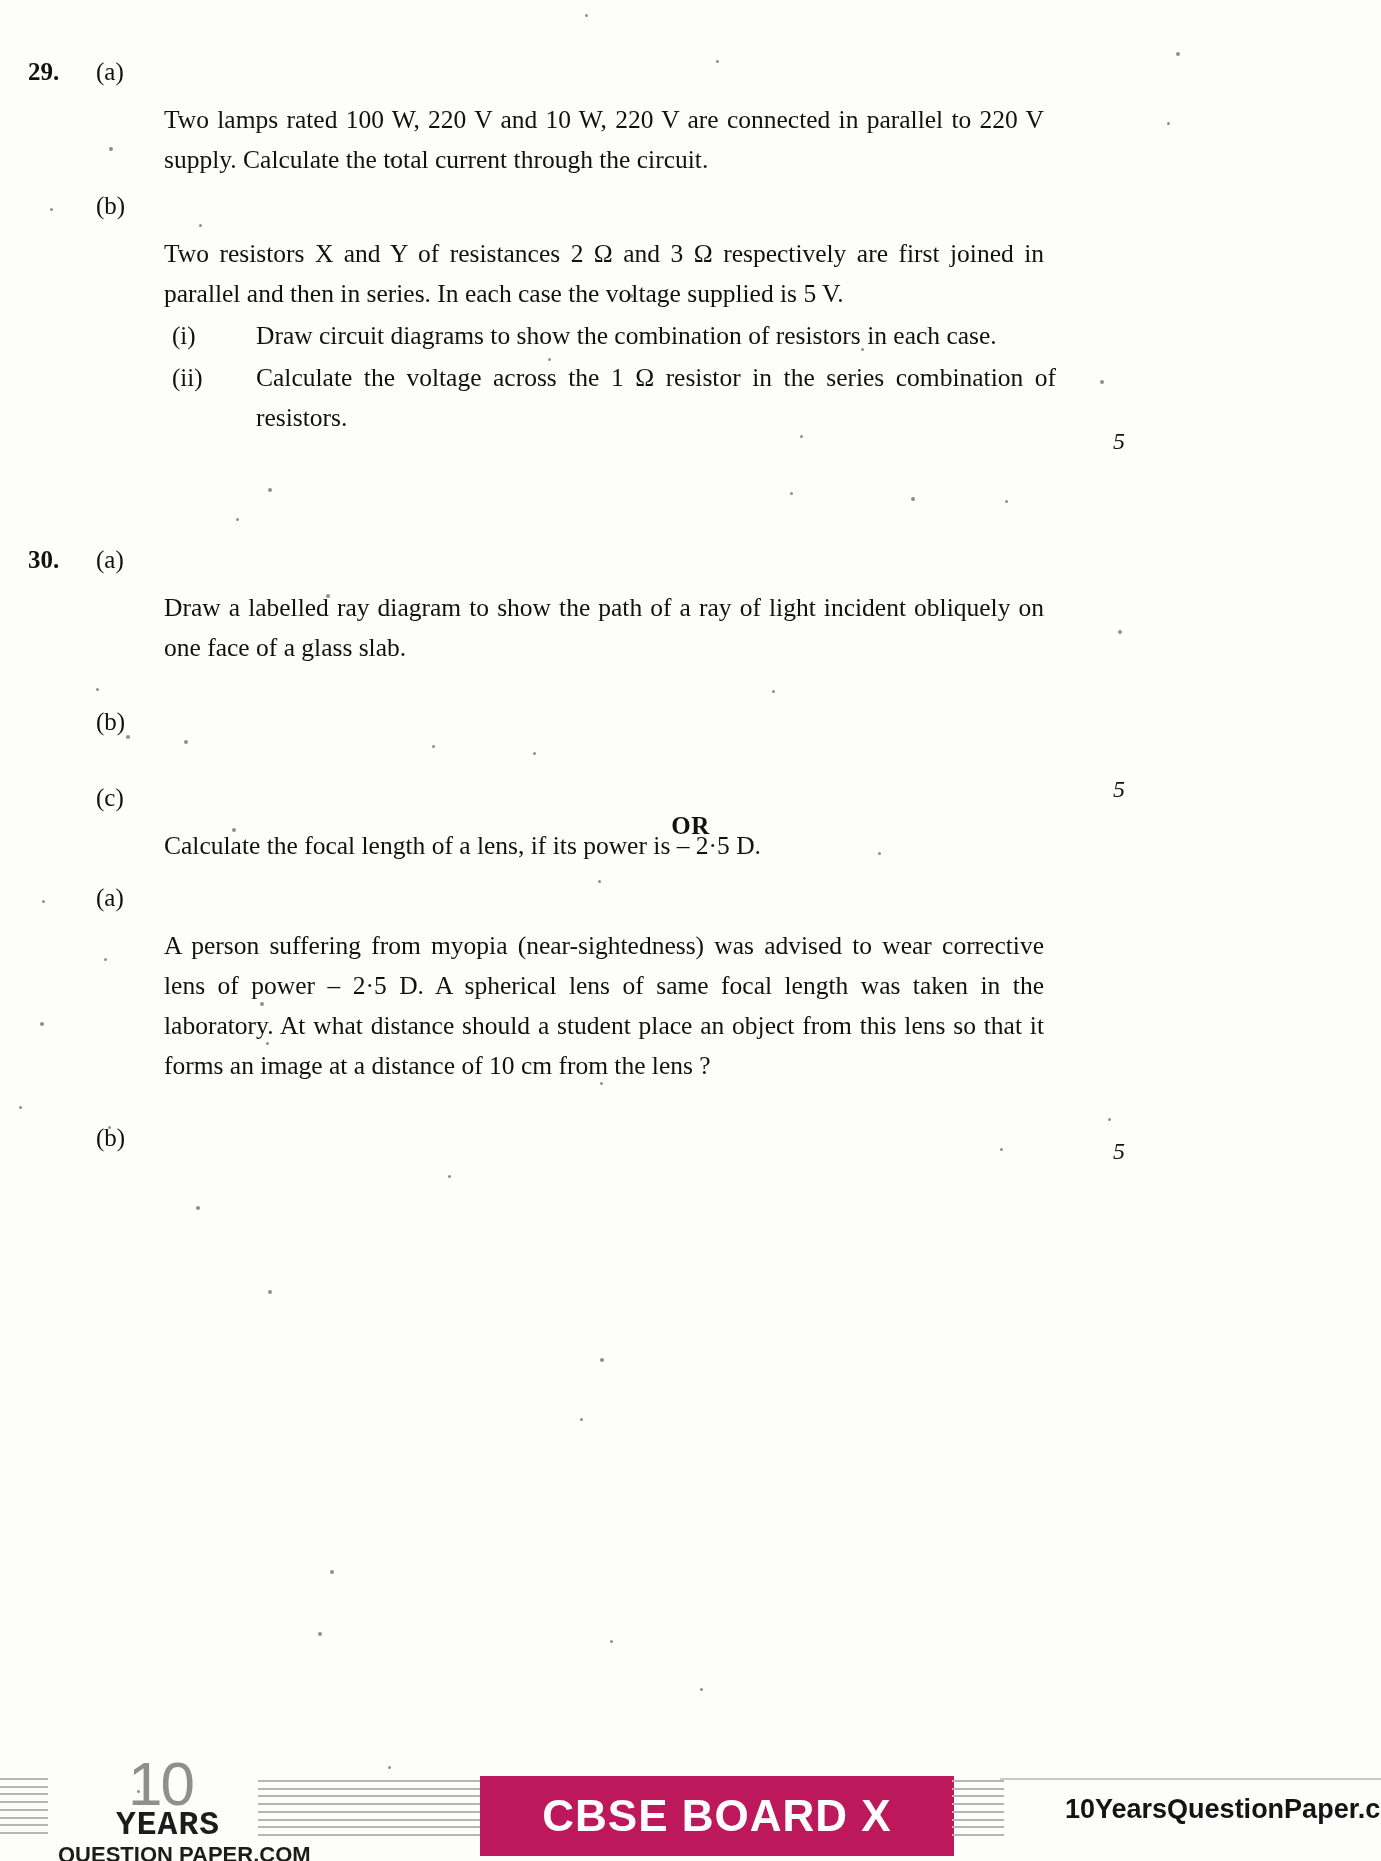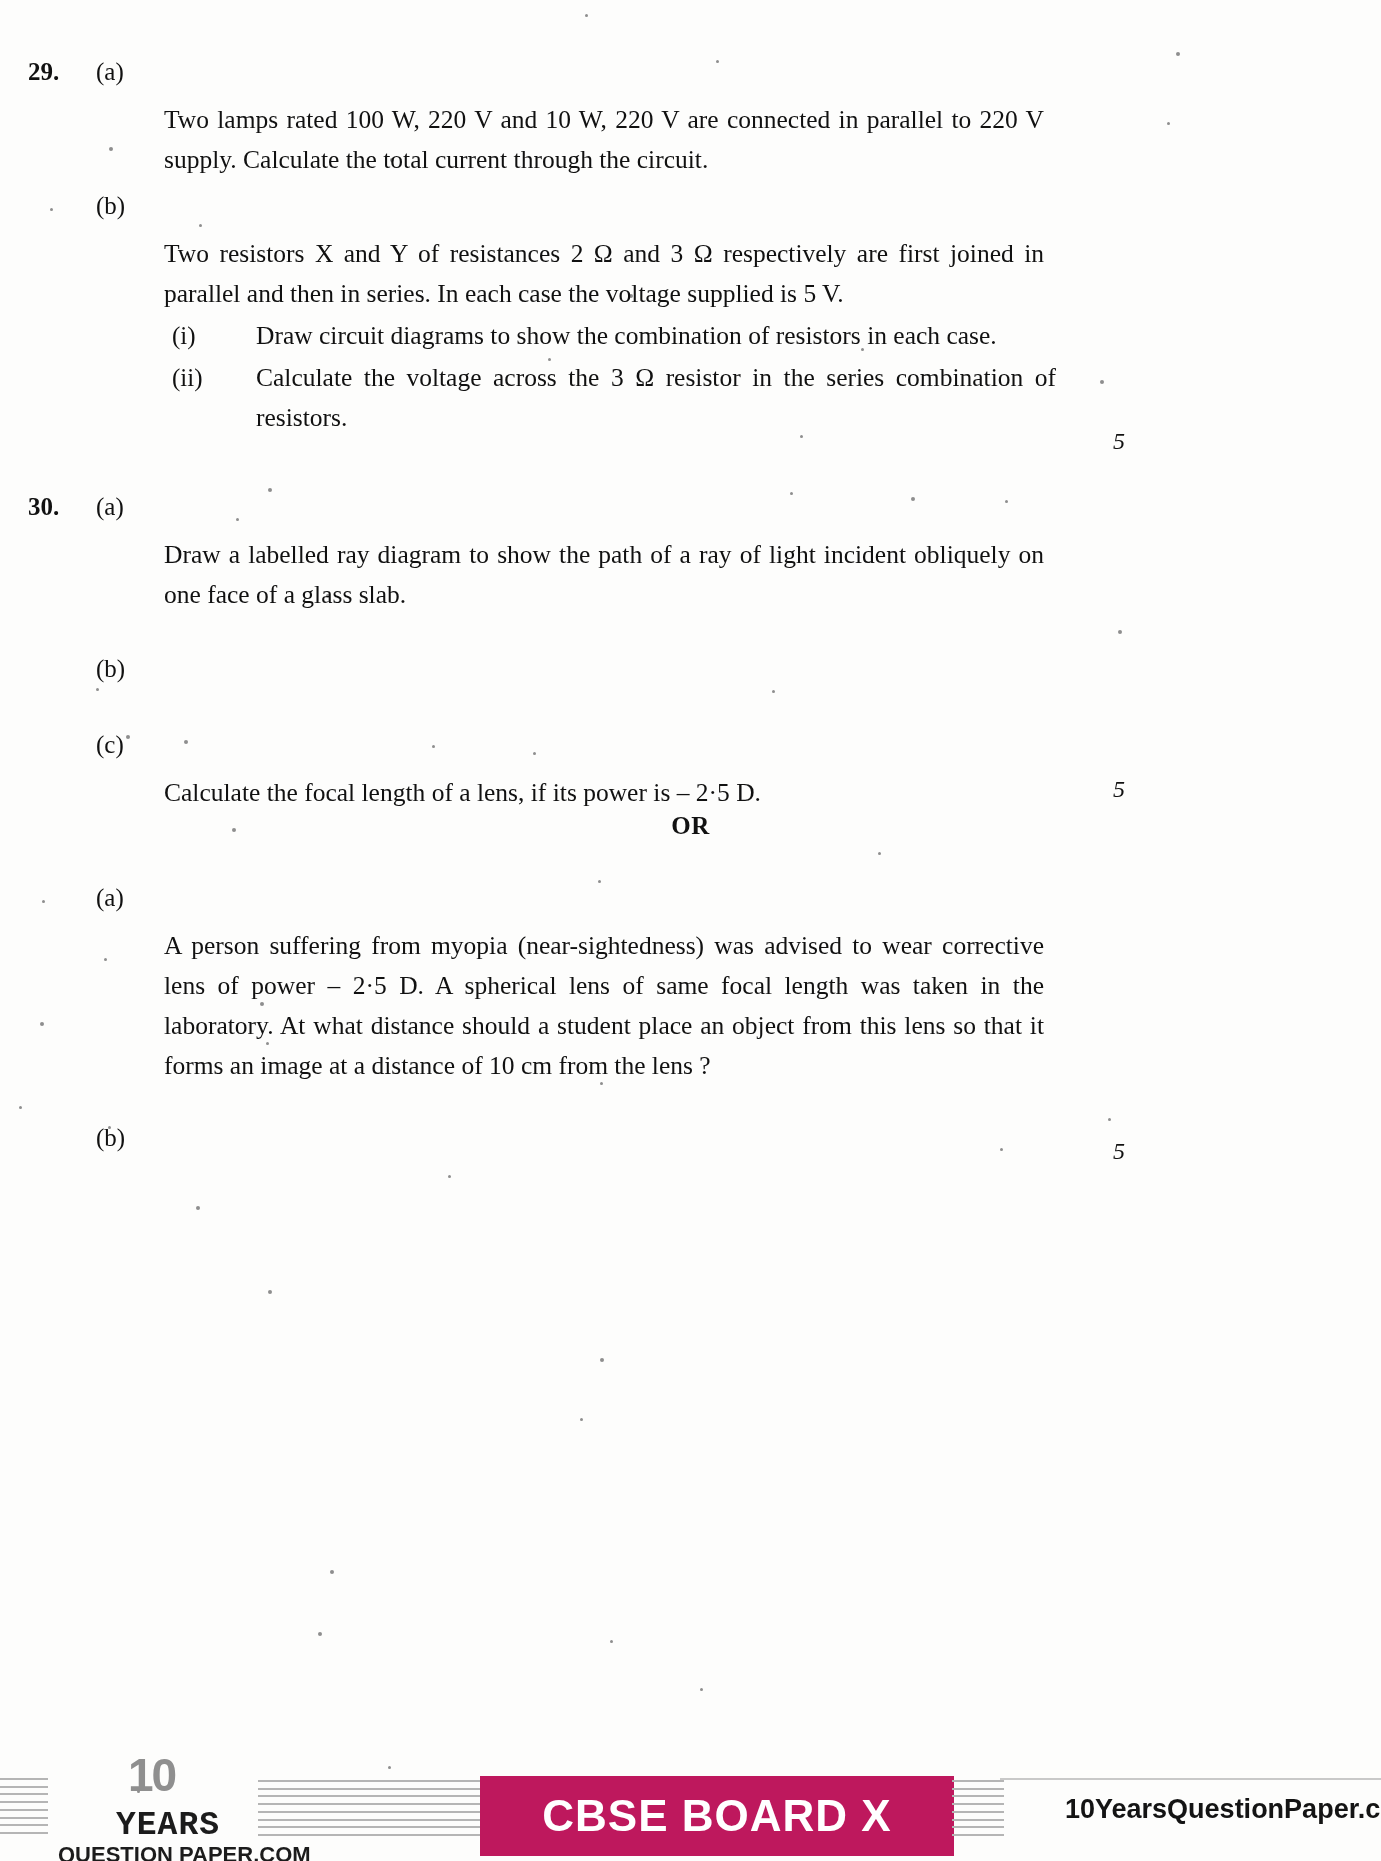--- a/index.html
+++ b/index.html
@@ -111,22 +111,22 @@
     left: 30px;
     top: 10px;
     width: 260px;
     height: 108px;
   }
   .logo-10 {
     position: absolute;
     left: 98px;
     top: -4px;
     font-family: "Liberation Sans", sans-serif;
-    font-weight: bold;
-    font-size: 46px;
+    font-weight: normal;
+    font-size: 62px;
     color: #8f8f8f;
     letter-spacing: -2px;
   }
   .logo-years {
     position: absolute;
     left: 86px;
     top: 55px;
     font-family: Liberation Mono, monospace;
     font-weight: bold;
     font-size: 33px;
@@ -283,28 +283,28 @@
       <div class="qnum"></div>
       <div class="plabel"></div>
       <div class="sublabel">(i)</div>
       <div class="ptext w800">Draw circuit diagrams to show the combination of resistors in each case.</div>
     </div>
 
     <div class="row" style="margin-top:2px;">
       <div class="qnum"></div>
       <div class="plabel"></div>
       <div class="sublabel">(ii)</div>
-      <div class="ptext w800">Calculate the voltage across the 3 Ω resistor in the series combination of resistors.</div>
+      <div class="ptext w800">Calculate the voltage across the 1 Ω resistor in the series combination of resistors.</div>
     </div>
 
   </div>
 
   <div class="marks" style="left:1113px; top:428px;">5</div>
 
-  <div class="qblock" style="left:0px; top:487px; width:1381px;">
+  <div class="qblock" style="left:0px; top:540px; width:1381px;">
 
     <div class="row">
       <div class="qnum">30.</div>
       <div class="plabel">(a)</div>
       <div class="ptext w880">Draw a labelled ray diagram to show the path of a ray of light incident obliquely on one face of a glass slab.</div>
     </div>
 
     <div class="row" style="margin-top:34px;">
       <div class="qnum"></div>
       <div class="plabel">(b)</div>

